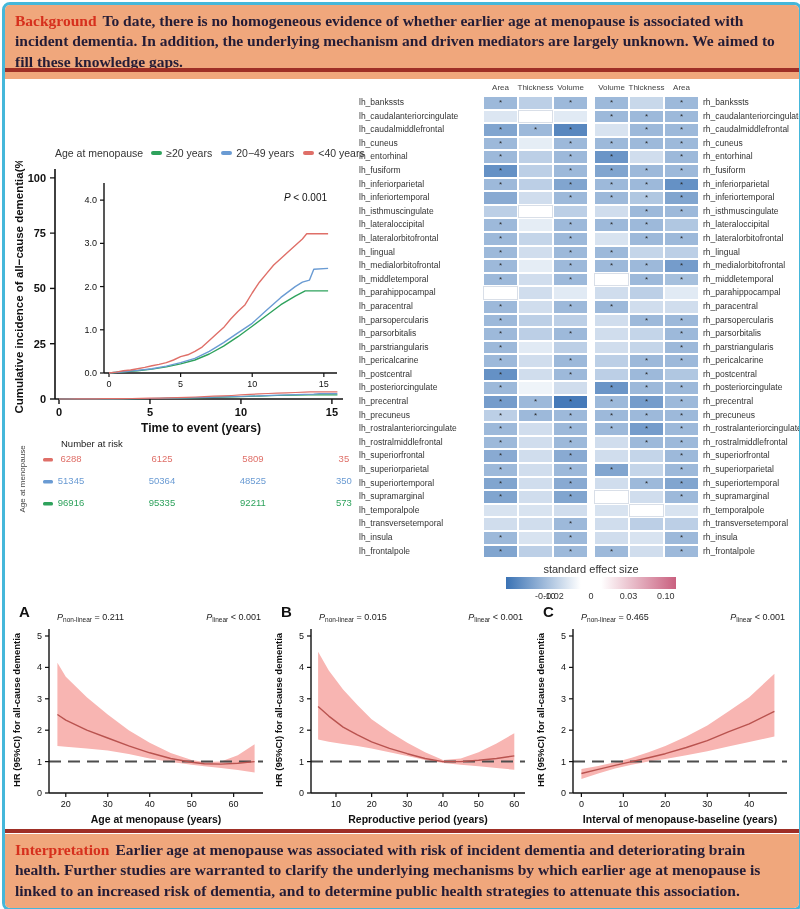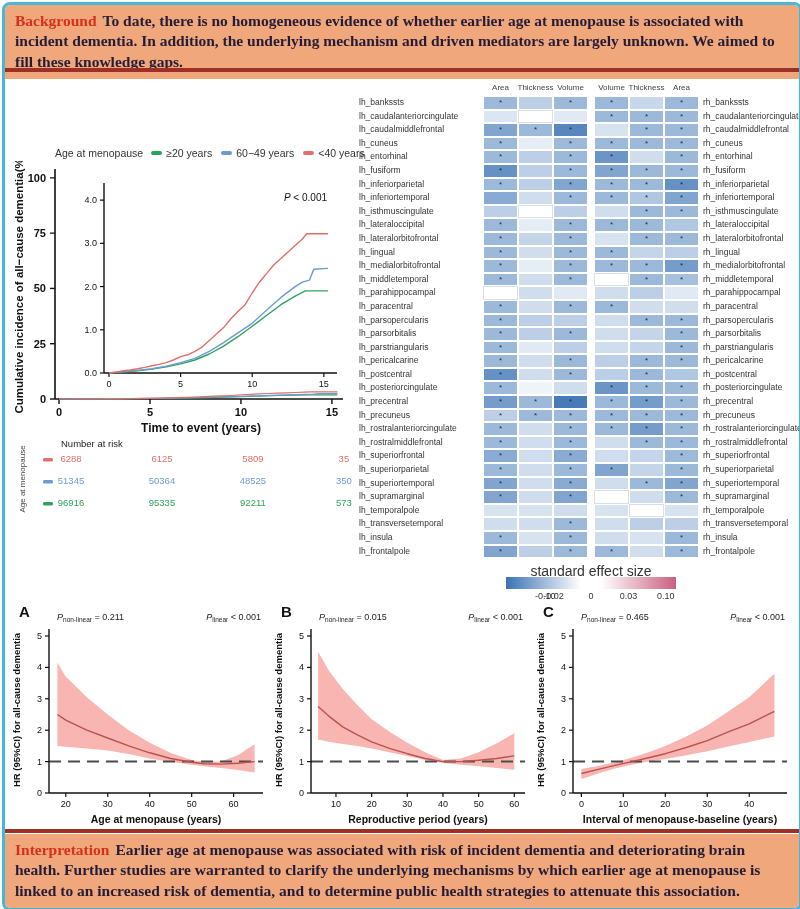--- a/index.html
+++ b/index.html
@@ -18,21 +18,21 @@
   .lg-swatch{display:inline-block;width:11px;height:4px;border-radius:2px;margin-right:4px;}
   #heatmap-block{position:absolute;left:354px;top:76px;width:444px;height:530px;overflow:hidden;}
   .hm-header{position:relative;height:15px;font-size:8px;color:#444;}
   .hm-header span{position:absolute;top:2px;transform:translateX(-50%);}
   .hm-row{position:relative;height:13.6px;}
   .hm-label{position:absolute;top:1px;font-size:8.5px;color:#333;white-space:nowrap;}
   .hm-label.lh{left:0;width:120px;}
   .hm-label.rh{left:344px;text-align:left;}
   .hm-cell{position:absolute;top:0;width:35px;height:13.6px;box-sizing:border-box;border:1px solid #ffffff;text-align:center;font-size:8px;line-height:11px;color:#2a2a2a;}
   .hm-scale{position:relative;margin-top:5px;height:46px;}
-  .hm-scale .sc-label{position:absolute;left:232px;top:0;transform:translateX(-50%);font-size:14px;color:#333;}
+  .hm-scale .sc-label{position:absolute;left:232px;top:0;transform:translateX(-50%);font-size:11px;color:#333;}
   .hm-scale .sc-bar{position:absolute;left:147px;top:14px;width:170px;height:12px;}
   .hm-scale .sc-ticks{position:absolute;left:147px;top:28px;width:170px;font-size:9px;color:#333;}
   .hm-scale .sc-ticks span{position:absolute;transform:translateX(-50%);}
   #rcs-row{position:absolute;left:4px;top:594px;width:788px;height:230px;display:flex;}
 </style>
 </head>
 <body>
 
 <div id="figure">
 
@@ -43,21 +43,21 @@
 
   <div id="km-block">
     <div class="km-legend" id="km-legend">
         <span class="lg-title">Age at menopause</span>
         <span class="lg-item">
           <span class="lg-swatch" style="background: rgb(46, 162, 92);"></span>
           <span>≥20 years</span>
         </span>
         <span class="lg-item">
           <span class="lg-swatch" style="background: rgb(106, 155, 211);"></span>
-          <span>60−49 years</span>
+          <span>20−49 years</span>
         </span>
         <span class="lg-item">
           <span class="lg-swatch" style="background: rgb(223, 111, 104);"></span>
           <span>&lt;40 years</span>
         </span>
       </div>
     <div id="km-svg-holder"><svg width="352" height="356">
           <line x1="46" y1="8" x2="46" y2="238" stroke="#111" stroke-width="1.6"></line>
           <line x1="46" y1="238" x2="334" y2="238" stroke="#111" stroke-width="1.6"></line>
           <line x1="41" y1="238" x2="46" y2="238" stroke="#111" stroke-width="1.4"></line>

